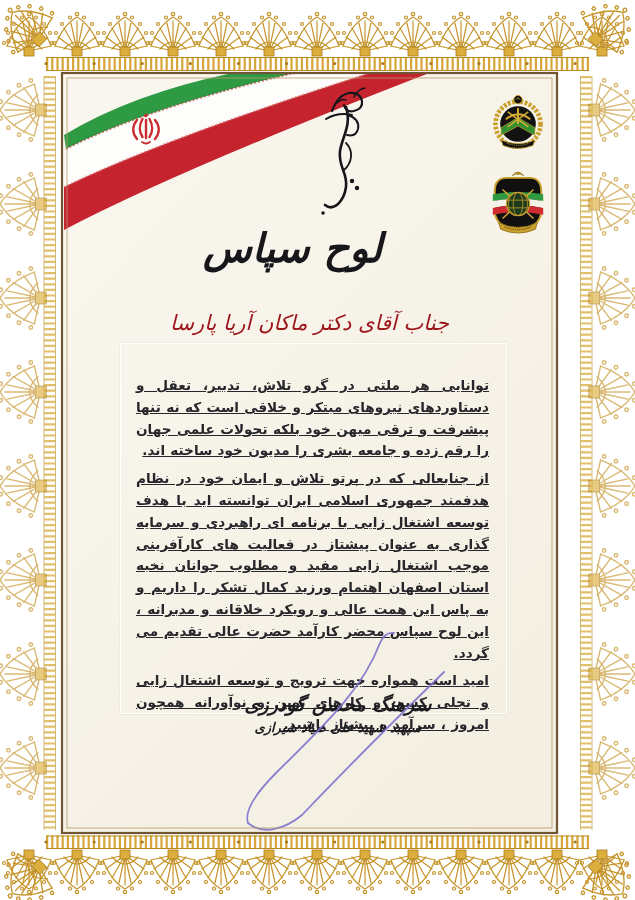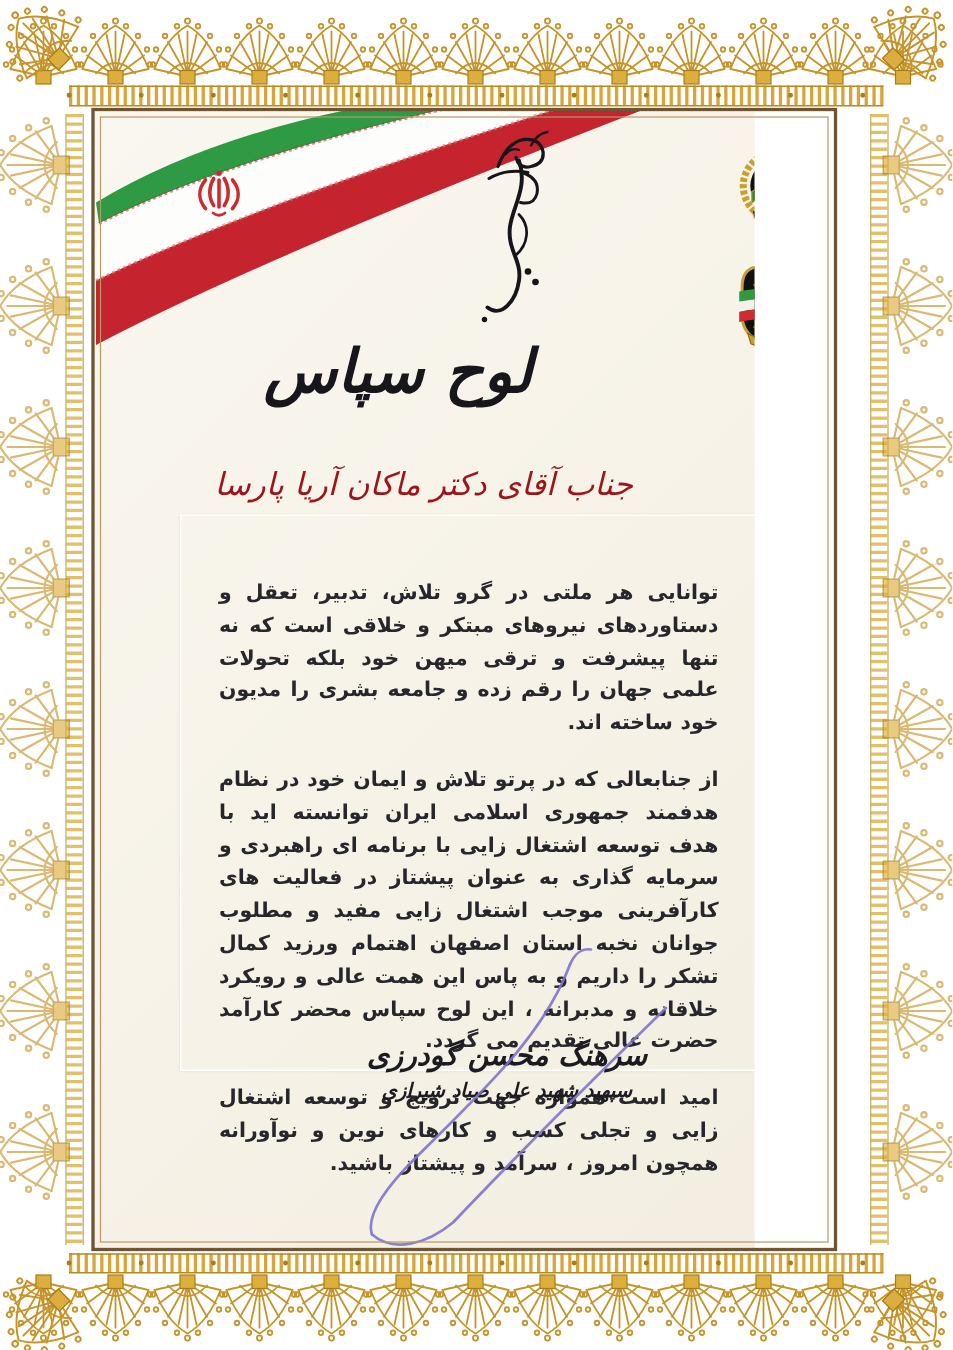--- a/index.html
+++ b/index.html
@@ -3,21 +3,21 @@
 <meta charset="utf-8">
 <style>
   html,body{margin:0;padding:0;}
   body{
     width:635px;height:900px;background:#ffffff;position:relative;overflow:hidden;
     font-family:"DejaVu Sans", sans-serif;
   }
   .stage{position:absolute;inset:0;}
   
   .paper{
-    position:absolute;left:62px;top:73px;width:441px;height:760px;
+    position:absolute;left:62px;top:73px;width:495px;height:760px;
     background:linear-gradient(135deg,#faf7f0 0%,#f6f2e7 55%,#f3eee1 100%);
     overflow:hidden;
   }
   .layer-svg{position:absolute;left:0;top:0;width:495px;height:760px;pointer-events:none;}
   
   .border-svg{position:absolute;left:0;top:0;width:635px;height:900px;pointer-events:none;z-index:50;}
   
   .title{
     position:absolute;left:0;right:0;top:152px;text-align:center;z-index:10;
     font-size:40px;font-weight:bold;font-style:italic;color:#16161b;
@@ -30,21 +30,21 @@
   .inner-box{
     position:absolute;left:58px;top:270px;width:385px;height:369px;z-index:5;
     border:1.6px solid #ffffff;box-shadow:0 0 2px rgba(170,150,110,.25);
   }
   .body-text{
     position:absolute;left:68px;top:296px;width:365px;z-index:10;
     direction:rtl;text-align:justify;
     font-size:13.6px;font-weight:bold;color:#26262b;line-height:21.8px;
     word-spacing:0.5px;
   }
-  .body-text p{margin:16px;}
+  .body-text p{margin:6px;text-decoration:underline;}
   .sig-block{
     position:absolute;left:96px;top:618px;width:360px;z-index:10;
     text-align:center;direction:rtl;color:#1b1b20;
   }
   .sig-name{font-size:19px;font-weight:bold;font-style:italic;line-height:26px;}
   .sig-role1{font-size:14px;font-weight:bold;font-style:italic;line-height:22px;}
   .sig-role2{font-size:13px;font-weight:bold;font-style:italic;line-height:21px;}
   .sig-ink{z-index:20;}
   .bismillah{position:absolute;left:240px;top:12px;width:80px;height:132px;z-index:8;}
   .emblem1{position:absolute;left:426px;top:19px;width:60px;height:64px;z-index:8;}

